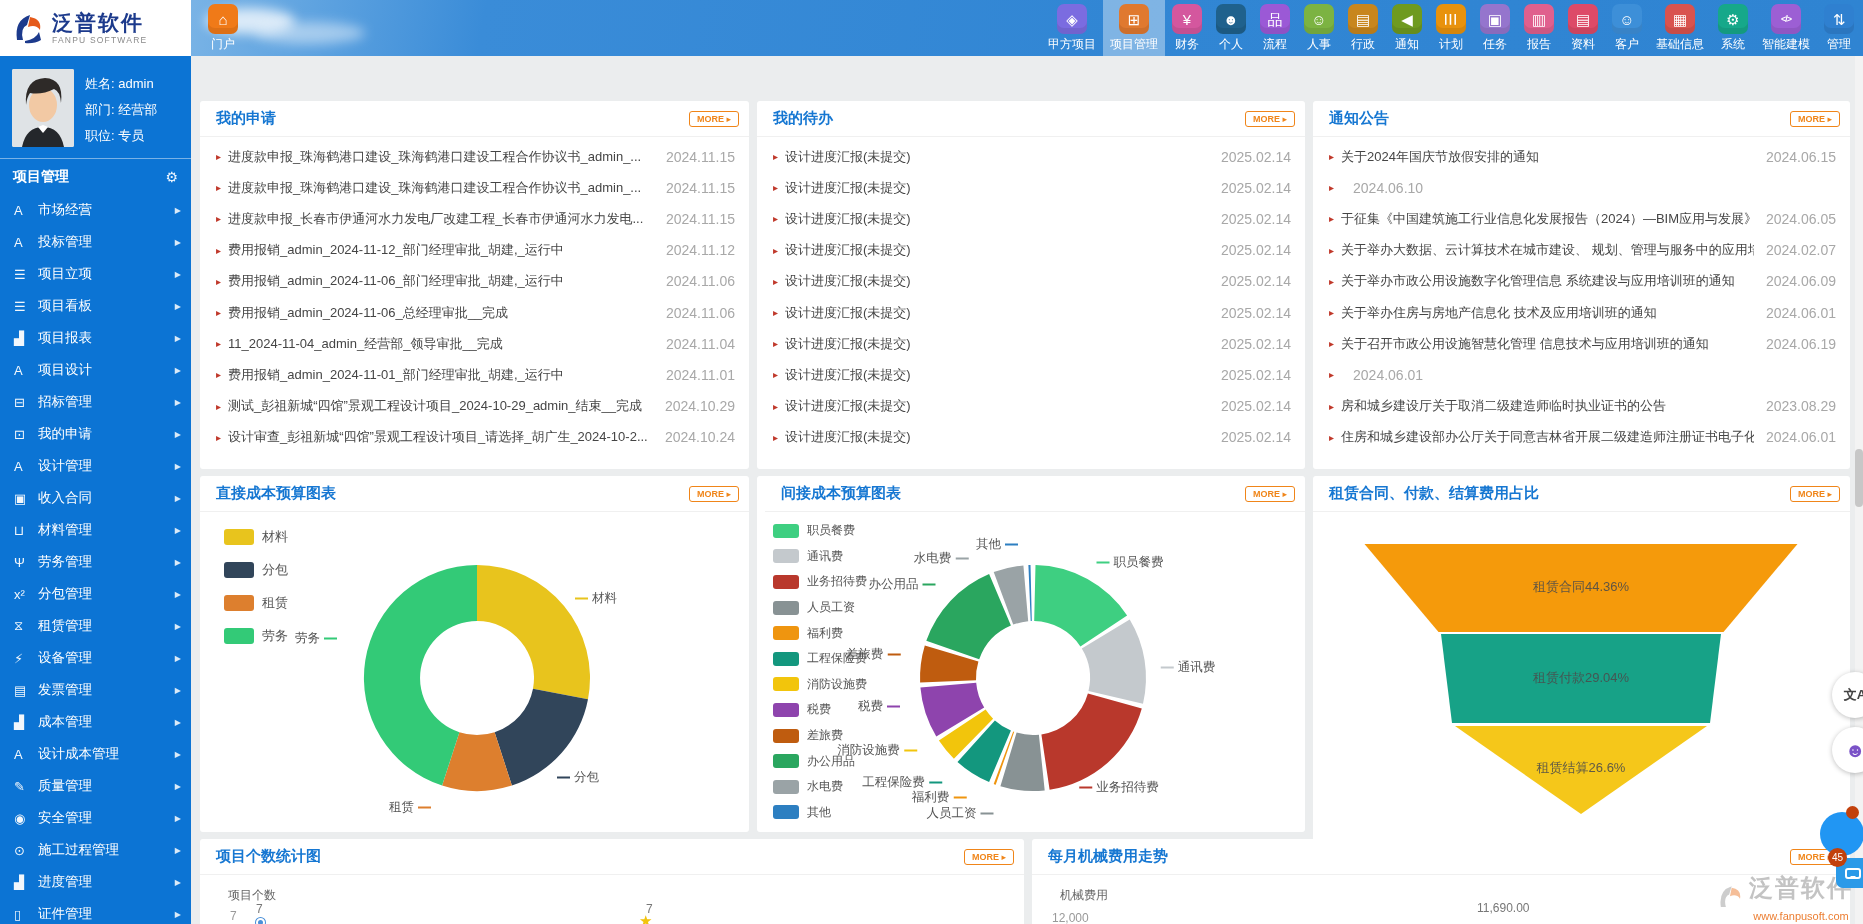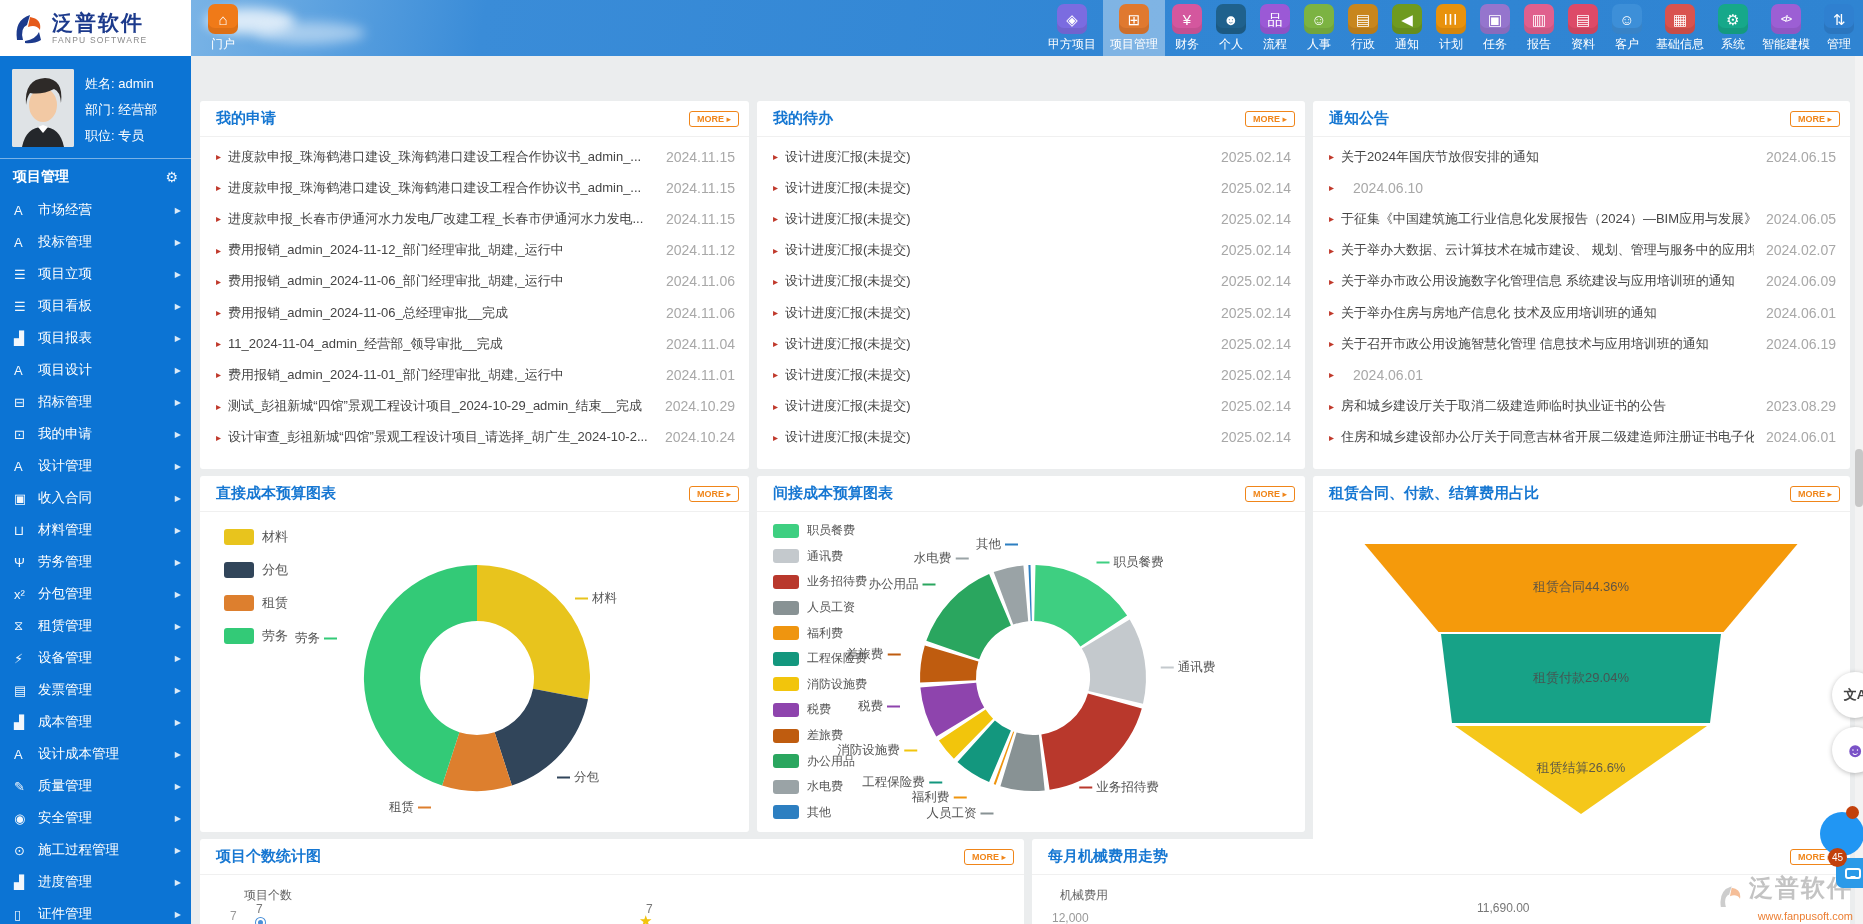--- a/index.html
+++ b/index.html
@@ -78,21 +78,21 @@
   .scroll-thumb { position:absolute; right:0; top:449px; width:8px; height:58px; background:#c7c7c7; border-radius:4px; z-index:7; cursor:grab; }
   .fcircle { position:absolute; border-radius:50%; z-index:6; display:flex; align-items:center; justify-content:center; cursor:pointer; }
   .fc-white { background:#fff; box-shadow:0 1px 5px rgba(0,0,0,.25); }
   .badge { position:absolute; background:#c2410c; color:#fff; border-radius:50%; display:flex; align-items:center; justify-content:center; z-index:8; }
   .bubble { position:absolute; width:34px; height:30px; background:#2b9ae8; border-radius:7px; z-index:7; display:flex; align-items:center; justify-content:center; cursor:pointer; }
   .bubble .b-in { width:16px; height:11px; border:2px solid #fff; border-radius:3px; position:relative; }
   .bubble .b-in:after { content:""; position:absolute; left:3px; bottom:-5px; border:3px solid transparent; border-top-color:#fff; }
 
   .watermark { position:absolute; right:10px; bottom:2px; z-index:5; display:flex; align-items:center; opacity:.85; }
   .wm-cn { font-size:24px; font-weight:bold; color:rgba(125,125,125,.55); letter-spacing:2px; }
-  .wm-url { font-size:11px; color:#e8680f; margin-top:6px; text-align:right; }
+  .wm-url { font-size:11px; color:#e8680f; margin-top:6px; text-align:center; }
 </style>
 </head>
 <body>
 
 <div id="app">
 
   <header class="topnav">
     <div class="cloud" style="left:205px;top:8px;width:90px;height:26px;"></div>
     <div class="cloud" style="left:255px;top:22px;width:110px;height:22px;opacity:.6;"></div>
     <div class="brand">
@@ -575,21 +575,21 @@
           <span class="callout" style="left: 212px; top: 295px;">
             <span>租赁</span>
             <i style="background: rgb(221, 127, 46);"></i>
           </span>
           <span class="callout" style="left: 118px; top: 126px;">
             <span>劳务</span>
             <i style="background: rgb(51, 202, 119);"></i>
           </span>
         </div>
     </section>
-    <section class="panel" style="left:566px;top:420px;width:548px;height:356px;">
+    <section class="panel" style="left:566px;top:420px;width:548px;height:356px;padding-left:8px;">
       <div class="p-head">
           <span class="p-title">间接成本预算图表</span>
         <span class="more">MORE ▸</span>
         </div>
       <div class="p-body" id="chart-indirect">
           <svg width="548" height="320" style="position: absolute; left: 0px; top: 0px;">
             <path d="M278.5,53.0A113,113 0 0 1 370.1,103.4L323.4,134.4A57,57 0 0 0 277.2,109.0Z" fill="#3ecf81"></path>
             <path d="M372.7,107.5A113,113 0 0 1 386.0,191.7L331.5,179.0A57,57 0 0 0 324.8,136.5Z" fill="#c4c9cd"></path>
             <path d="M384.8,196.5A113,113 0 0 1 292.6,277.8L284.4,222.4A57,57 0 0 0 330.9,181.4Z" fill="#b9382c"></path>
             <path d="M287.7,278.4A113,113 0 0 1 243.4,274.2L259.6,220.6A57,57 0 0 0 281.9,222.7Z" fill="#889294"></path>
@@ -718,21 +718,21 @@
           <div class="funnel-label" style="left: 268px; top: 256px;">租赁结算26.6%</div>
         </div>
     </section>
 
     <section class="panel" style="left:9px;top:783px;width:824px;height:141px;">
       <div class="p-head">
           <span class="p-title">项目个数统计图</span>
         <span class="more">MORE ▸</span>
         </div>
       <div class="p-body">
-        <span class="mini-label" style="left:44px;top:12px;">项目个数</span>
+        <span class="mini-label" style="left:28px;top:12px;">项目个数</span>
         <span class="axis-label" style="left:30px;top:34px;">7</span>
         <span class="val-label" style="left:56px;top:27px;">7</span>
         <span class="val-label" style="left:446px;top:27px;">7</span>
         <span class="marker-dot" style="left:56px;top:43px;"></span>
         <span class="marker-star" style="left:439px;top:37px;">★</span>
 
       </div>
     </section>
     <section class="panel" style="left:841px;top:783px;width:818px;height:141px;">
       <div class="p-head">

